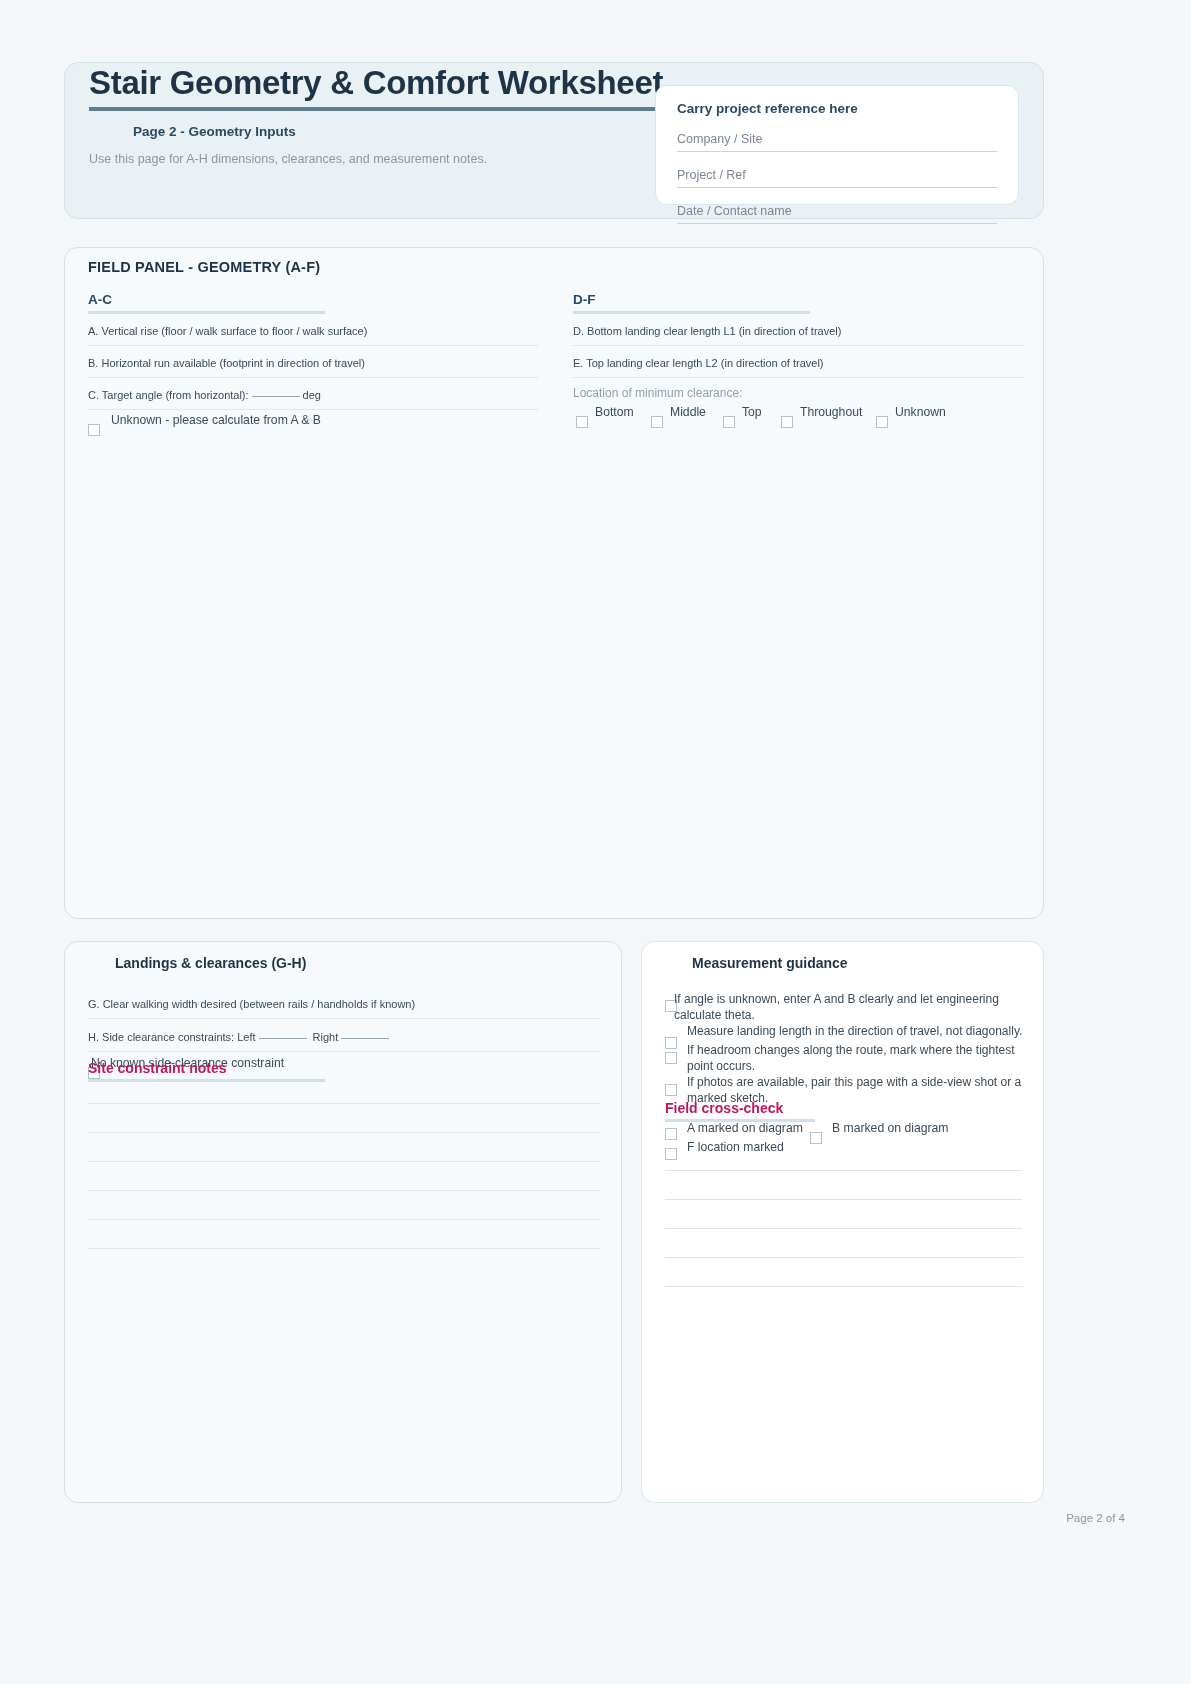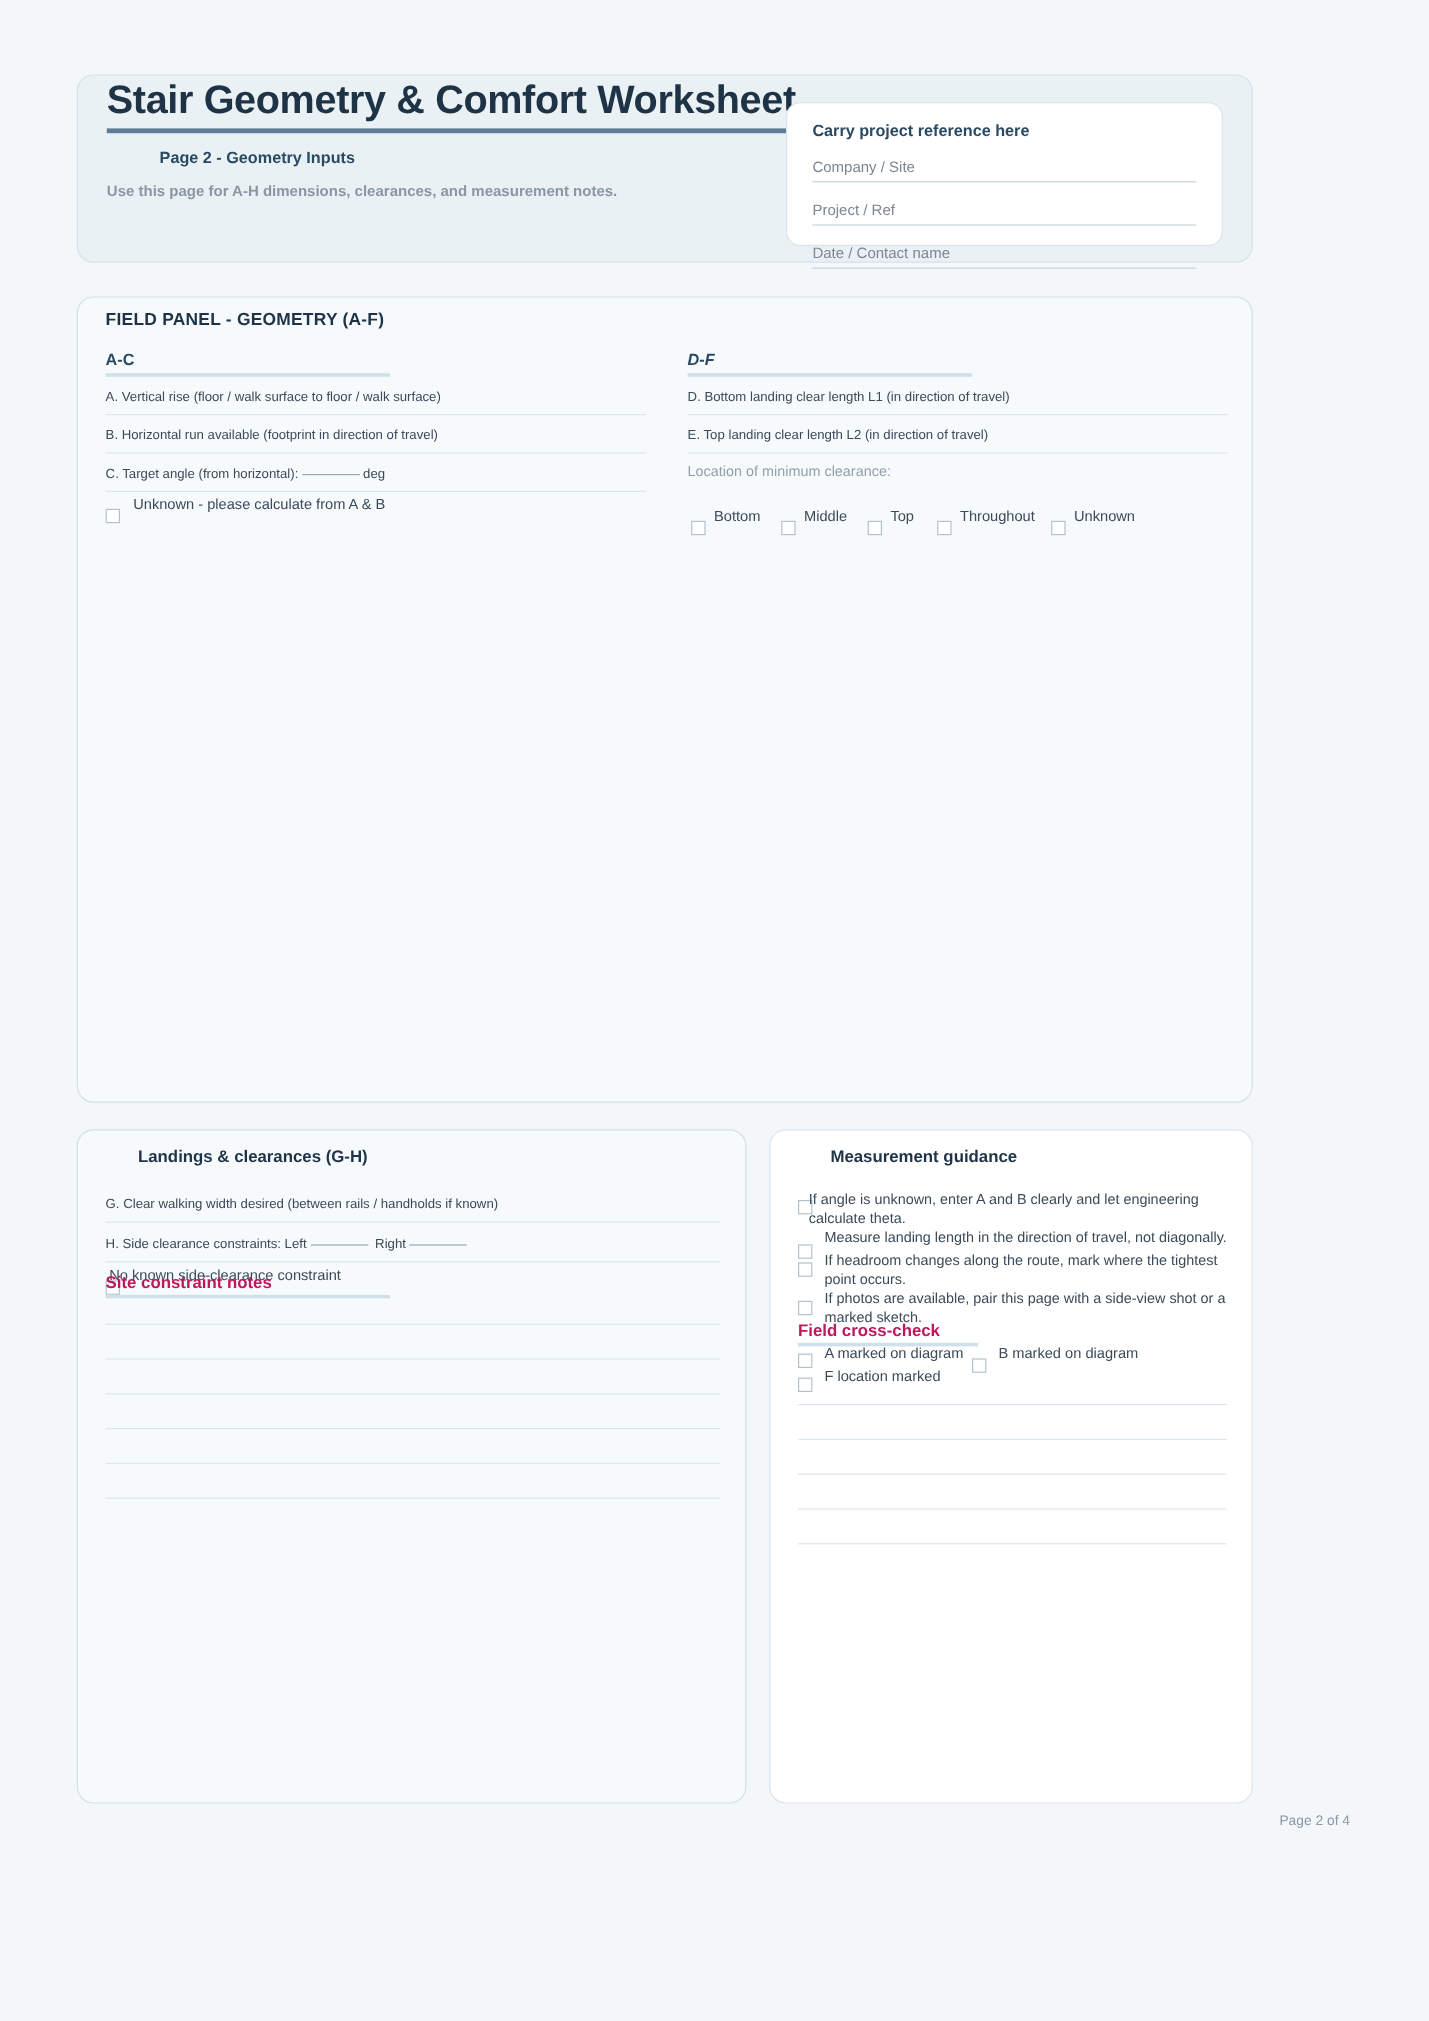--- a/index.html
+++ b/index.html
@@ -56,21 +56,20 @@
     font-weight: bold;
     color: #2a4a63;
     padding-left: 44px;
   }
   .page-hint {
     position: absolute;
     left: 89px;
     top: 152px;
     font-size: 12.5px;
     color: #8a97a3;
-    font-weight: bold;
   }
 
   
   .ref-card {
     position: absolute;
     left: 655px;
     top: 85px;
     width: 364px;
     height: 120px;
     background: #ffffff;
@@ -134,21 +133,21 @@
 
   .col-head {
     font-size: 13.5px;
     font-weight: bold;
     color: #2a4a63;
     border-bottom: 3px solid #cfe0ea;
     padding-bottom: 4px;
     width: 237px;
     margin-bottom: 0;
   }
-  .col-right .col-head { width: 237px; font-style: italic; }
+  .col-right .col-head { width: 237px; }
 
   .line-item {
     font-size: 11px;
     color: #3b4a58;
     border-bottom: 1px solid #dde6ed;
     padding: 11px 0 8px 0;
     white-space: nowrap;
   }
   .blankline {
     display: inline-block;
@@ -287,21 +286,21 @@
     </div>
 
     <div class="col col-right">
       <div class="col-head">D-F</div>
 
       <div class="line-item">D. Bottom landing clear length L1 (in direction of travel)</div>
       <div class="line-item">E. Top landing clear length L2 (in direction of travel)</div>
 
       <div class="sublabel">Location of minimum clearance:</div>
 
-      <div class="cbrow" style="height:28px; margin-top:20px;">
+      <div class="cbrow" style="height:28px; margin-top:2px;">
         <span class="cbox" style="left:3px;  top:14px;"></span>
         <span class="cblabel" style="left:22px; top:3px;">Bottom</span>
 
         <span class="cbox" style="left:78px;  top:14px;"></span>
         <span class="cblabel" style="left:97px; top:3px;">Middle</span>
 
         <span class="cbox" style="left:150px; top:14px;"></span>
         <span class="cblabel" style="left:169px; top:3px;">Top</span>
 
         <span class="cbox" style="left:208px; top:14px;"></span>

